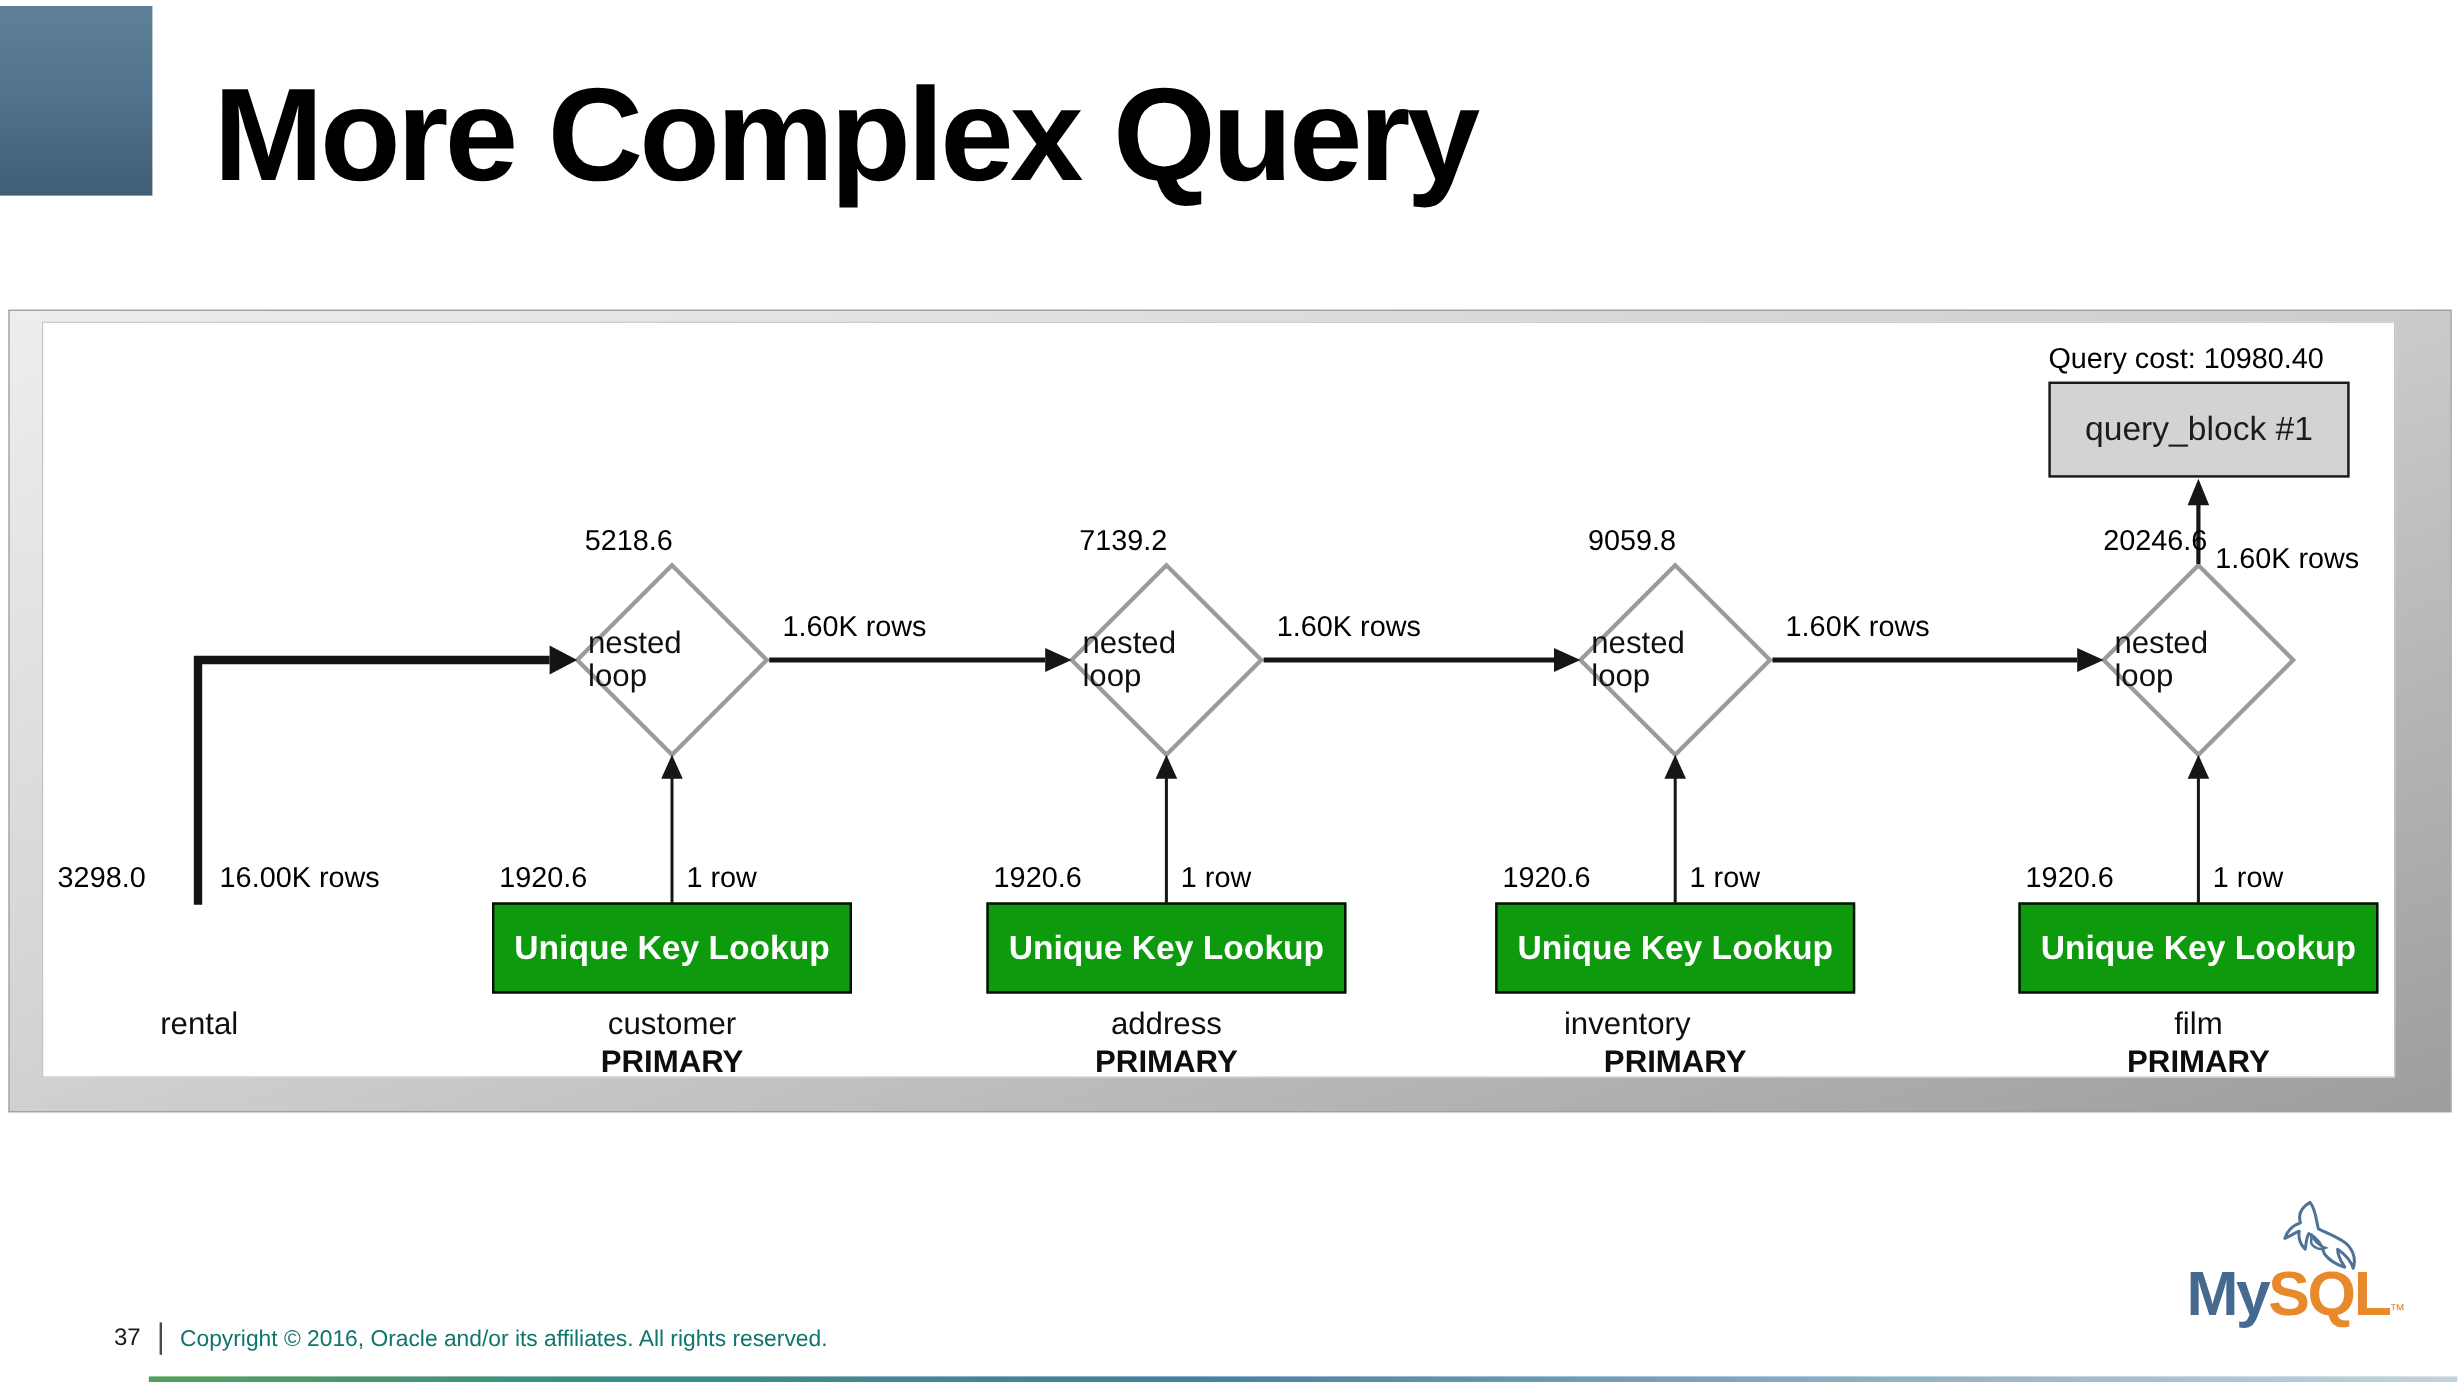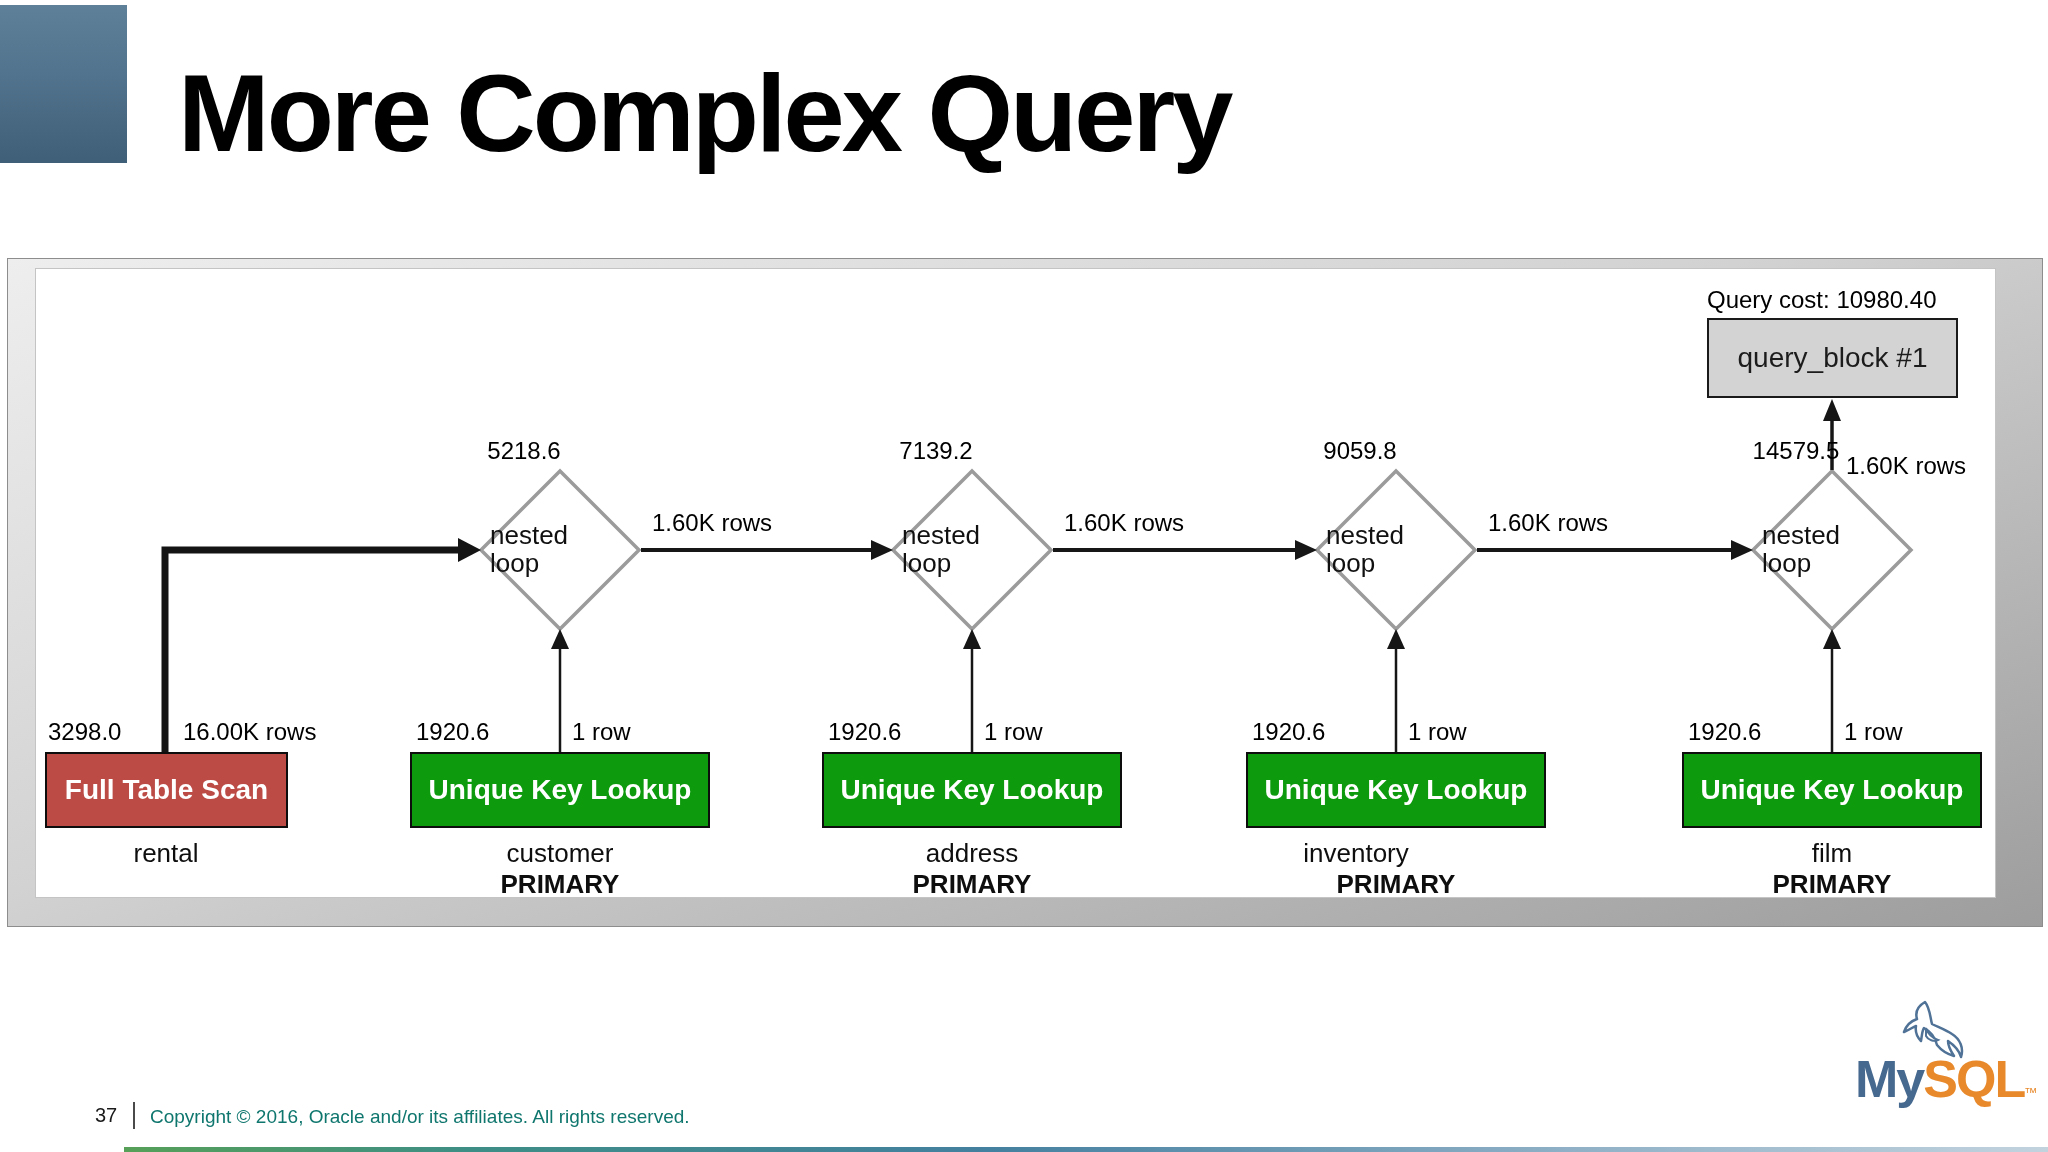--- a/index.html
+++ b/index.html
@@ -44,21 +44,21 @@
   .row-lbl { top:718px; }
   .tbl-name { top:838px; font-size:26px; color:#0e0e0e; transform:translateX(-50%); }
   .tbl-index { top:869px; font-size:26px; font-weight:bold; color:#0e0e0e; transform:translateX(-50%); }
 
   .footer-page { left:95px; top:1104px; font-size:20px; color:#1a1a1a; }
   .footer-sep { left:133px; top:1102px; width:2px; height:27px; background:#4a4a4a; }
   .footer-copy { left:150px; top:1106px; font-size:19px; color:#0f766e; }
 
   .logo { left:1815px; top:995px; width:190px; height:115px; }
   .logo-text { left:7px; top:58px; font-size:52px; font-weight:bold; letter-spacing:-2px; line-height:1; }
-  .logo-my { color:#46698f;margin-left:33px; }
+  .logo-my { color:#46698f; }
   .logo-sql { color:#e8892b; }
   .logo-tm { font-size:13px; color:#e8892b; font-weight:normal; }
 
   .bottom-bar { left:124px; bottom:0; width:1924px; height:5px;
     background:linear-gradient(90deg,#56a058 0%,#3e8e86 18%,#44809f 45%,#8fb0c6 75%,#c2d3de 100%); }
 </style>
 </head>
 <body>
 
 <div class="slide">
@@ -109,21 +109,21 @@
       <polygon points="1823,421 1841,421 1832,399" stroke="none"></polygon>
     </g>
   </svg>
 
   <div class="abs qcost nowrap">Query cost: 10980.40</div>
   <div class="abs qblock">query_block #1</div>
 
   <div class="abs lbl cost-lbl nowrap" style="left:524px">5218.6</div>
   <div class="abs lbl cost-lbl nowrap" style="left:936px">7139.2</div>
   <div class="abs lbl cost-lbl nowrap" style="left:1360px">9059.8</div>
-  <div class="abs lbl cost-lbl nowrap" style="left:1796px">14579.5</div>
+  <div class="abs lbl cost-lbl nowrap" style="left:1796px">20246.6</div>
 
   <div class="abs diamond-text" style="left:490px">
     <div>nested</div>
       <div>loop</div>
   </div>
   <div class="abs diamond-text" style="left:902px">
     <div>nested</div>
       <div>loop</div>
   </div>
   <div class="abs diamond-text" style="left:1326px">
@@ -133,21 +133,20 @@
   <div class="abs diamond-text" style="left:1762px">
     <div>nested</div>
       <div>loop</div>
   </div>
 
   <div class="abs lbl edge-lbl nowrap" style="left:652px">1.60K rows</div>
   <div class="abs lbl edge-lbl nowrap" style="left:1064px">1.60K rows</div>
   <div class="abs lbl edge-lbl nowrap" style="left:1488px">1.60K rows</div>
   <div class="abs lbl nowrap" style="left:1846px; top:452px">1.60K rows</div>
 
-  <div class="abs op-box op-scan">Full Table Scan</div>
   <div class="abs op-box op-lookup" style="left:410px">Unique Key Lookup</div>
   <div class="abs op-box op-lookup" style="left:822px">Unique Key Lookup</div>
   <div class="abs op-box op-lookup" style="left:1246px">Unique Key Lookup</div>
   <div class="abs op-box op-lookup" style="left:1682px">Unique Key Lookup</div>
 
   <div class="abs lbl row-lbl nowrap" style="left:48px">3298.0</div>
   <div class="abs lbl row-lbl nowrap" style="left:183px">16.00K rows</div>
   <div class="abs lbl row-lbl nowrap" style="left:416px">1920.6</div>
   <div class="abs lbl row-lbl nowrap" style="left:572px">1 row</div>
   <div class="abs lbl row-lbl nowrap" style="left:828px">1920.6</div>

